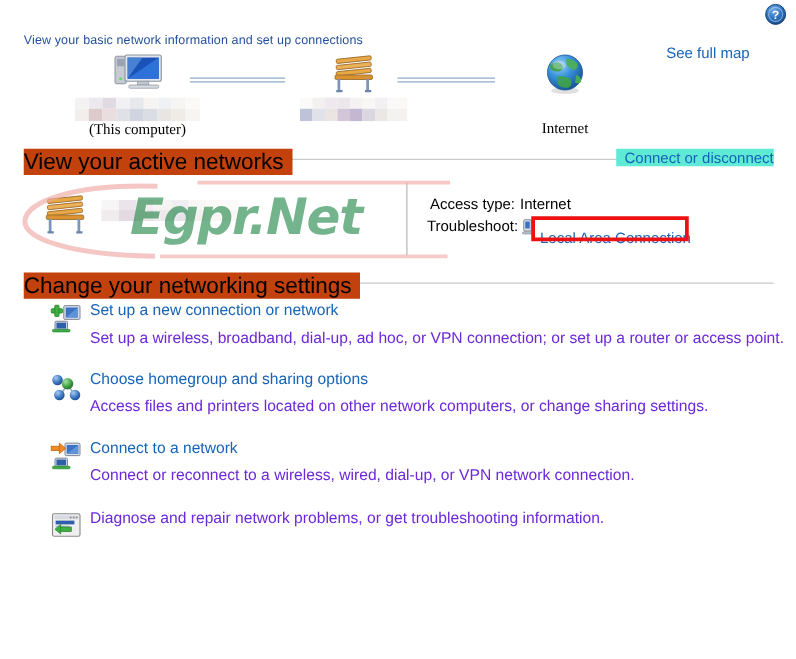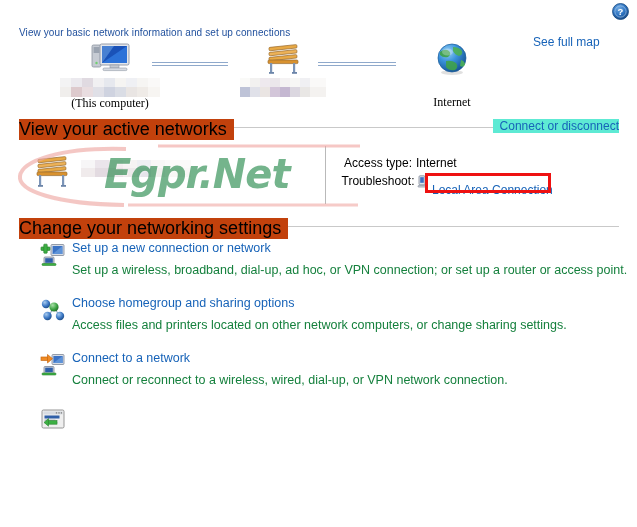--- a/index.html
+++ b/index.html
@@ -241,21 +241,21 @@
   }
   .task-link {
     font-size: 12.5px;
     color: #1763B8;
     cursor: pointer;
     display: inline-block;
     line-height: 16px;
   }
   .task-desc {
     font-size: 12.5px;
-    color: #15803d;
+    color: #6d28d9;
     line-height: 16px;
     margin-top: 6px;
     white-space: nowrap;
   }
 </style>
 </head>
 <body>
 
 <div class="page">
 
@@ -555,16 +555,17 @@
           <circle cx="21.4" cy="4.9" r="0.8" fill="#8A8A8A"></circle>
           <rect x="4.5" y="7.5" width="15" height="3" fill="#2F5FA8"></rect>
           <rect x="4.5" y="11.5" width="11" height="1.4" fill="#B8BEC8"></rect>
           <rect x="4.5" y="14" width="13" height="1.4" fill="#B8BEC8"></rect>
           <g fill="#3CB043" stroke="#2B8431" stroke-width="0.6">
             <rect x="8" y="12.6" width="9" height="3.6"></rect>
             <polygon points="8.5,10.6 4,14.4 8.5,18.2"></polygon>
           </g>
         </svg>
       </div>
+      <div class="task-desc">Diagnose and repair network problems, or get troubleshooting information.</div>
     </div>
 
   </div>
 </div>
 
 </body></html>

